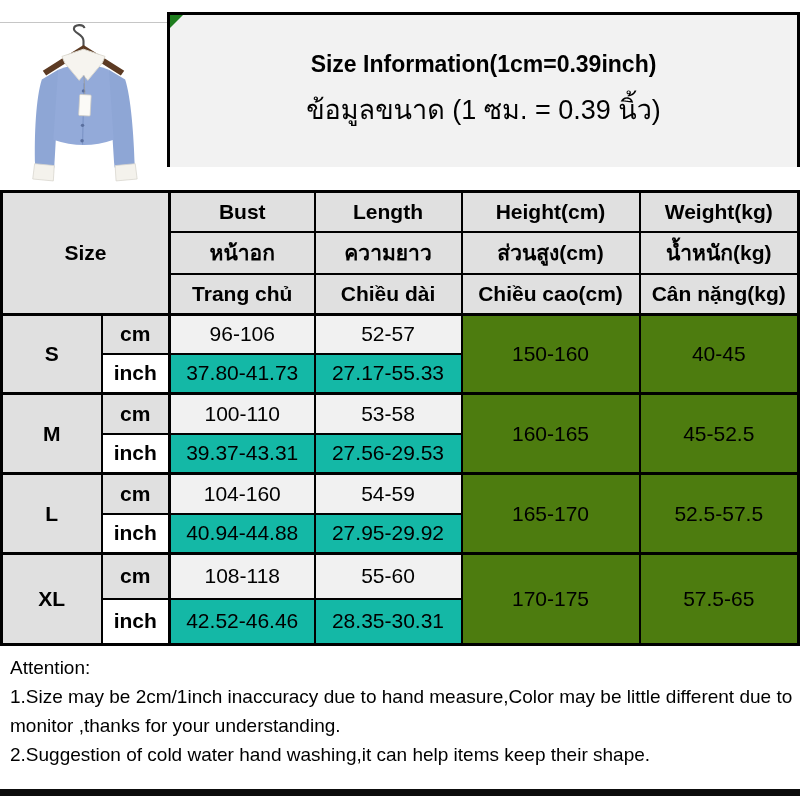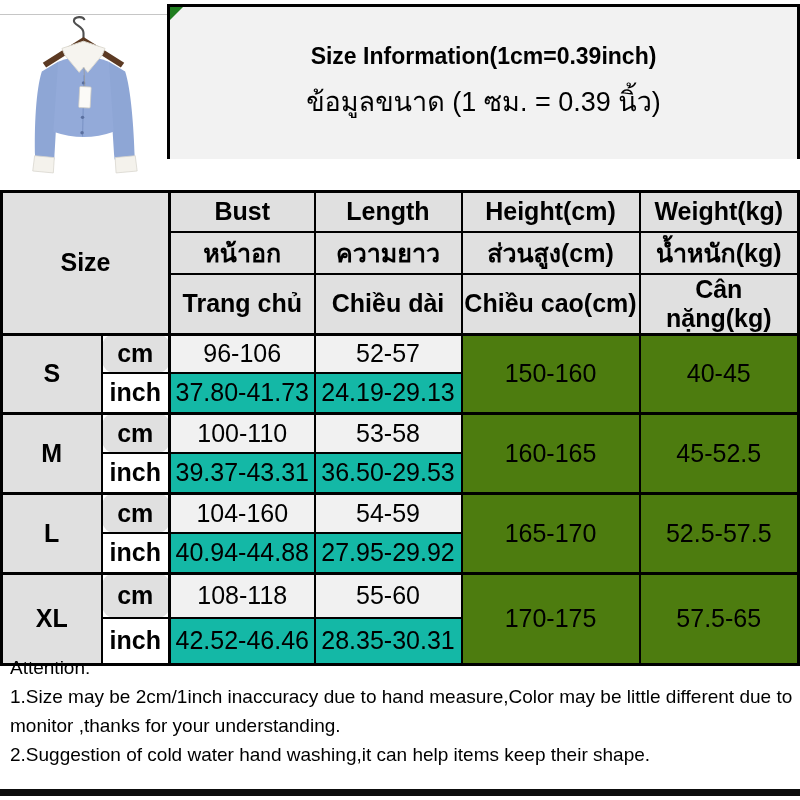--- a/index.html
+++ b/index.html
@@ -6,21 +6,21 @@
   .page{
     position:relative;
     width:800px;height:800px;
     background:#ffffff;
     font-family:"Liberation Sans","DejaVu Sans",sans-serif;
     color:#000;
     overflow:hidden;
   }
   
   .top{
-    position:absolute;left:0;top:4px;width:800px;height:155px;
+    position:absolute;left:0;top:12px;width:800px;height:155px;
     display:flex;
   }
   .img-cell{
     position:relative;
     width:167px;height:190px;
     background:#ffffff;
     flex:0 0 167px;
   }
   .img-cell::before{
     content:'';position:absolute;left:0;right:0;top:10px;
@@ -51,30 +51,30 @@
   table.size-table{
     position:absolute;left:0;top:190px;
     width:797px;
     border-collapse:collapse;
     table-layout:fixed;
     border:3px solid #000;
   }
   .size-table td{
     border:2px solid #000;
     text-align:center;vertical-align:middle;
-    font-size:25px;
+    font-size:21px;
     padding:0;
     overflow:hidden;
   }
   .size-table td.major-left{border-left-width:3px;}
   .size-table tr.group-start td{border-top-width:3px;}
   .hdr{background:#e0e0e0;font-weight:bold;}
   .size-corner{background:#e0e0e0;font-weight:bold;font-size:36px;}
   .size-label{background:#e0e0e0;font-weight:bold;font-size:21px;}
-  .unit-cm{background:#e0e0e0;font-weight:bold;border-radius:13px;}
+  .unit-cm{background:#e0e0e0;font-weight:bold;}
   .unit-inch{background:#ffffff;font-weight:bold;border-radius:14px;}
   .val-shade{background:#f1f1f1;}
   .val-white{background:#14b8a6;}
   .merged{background:#4d7c0f;}
   .hr1{height:40px;}.hr2{height:42px;}.hr3{height:41px;}
   .r39{height:39px;}.r40{height:40px;}.r45{height:45px;}.r46{height:46px;}
   
   .attention{
     position:absolute;left:0;top:645px;width:794px;
     padding:8px 2px 0 10px;
@@ -153,35 +153,35 @@
         <td class="size-label" rowspan="2">S</td>
         <td class="unit-cm">cm</td>
         <td class="val-shade major-left">96-106</td>
         <td class="val-shade">52-57</td>
         <td class="merged" rowspan="2">150-160</td>
         <td class="merged" rowspan="2">40-45</td>
       </tr>
       <tr class="r40">
         <td class="unit-inch">inch</td>
         <td class="val-white major-left">37.80-41.73</td>
-        <td class="val-white">24.19-29.13</td>
+        <td class="val-white">27.17-55.33</td>
       </tr>
 
       <tr class="r40 group-start">
         <td class="size-label" rowspan="2">M</td>
         <td class="unit-cm">cm</td>
         <td class="val-shade major-left">100-110</td>
         <td class="val-shade">53-58</td>
         <td class="merged" rowspan="2">160-165</td>
         <td class="merged" rowspan="2">45-52.5</td>
       </tr>
       <tr class="r40">
         <td class="unit-inch">inch</td>
         <td class="val-white major-left">39.37-43.31</td>
-        <td class="val-white">36.50-29.53</td>
+        <td class="val-white">27.56-29.53</td>
       </tr>
 
       <tr class="r40 group-start">
         <td class="size-label" rowspan="2">L</td>
         <td class="unit-cm">cm</td>
         <td class="val-shade major-left">104-160</td>
         <td class="val-shade">54-59</td>
         <td class="merged" rowspan="2">165-170</td>
         <td class="merged" rowspan="2">52.5-57.5</td>
       </tr>

